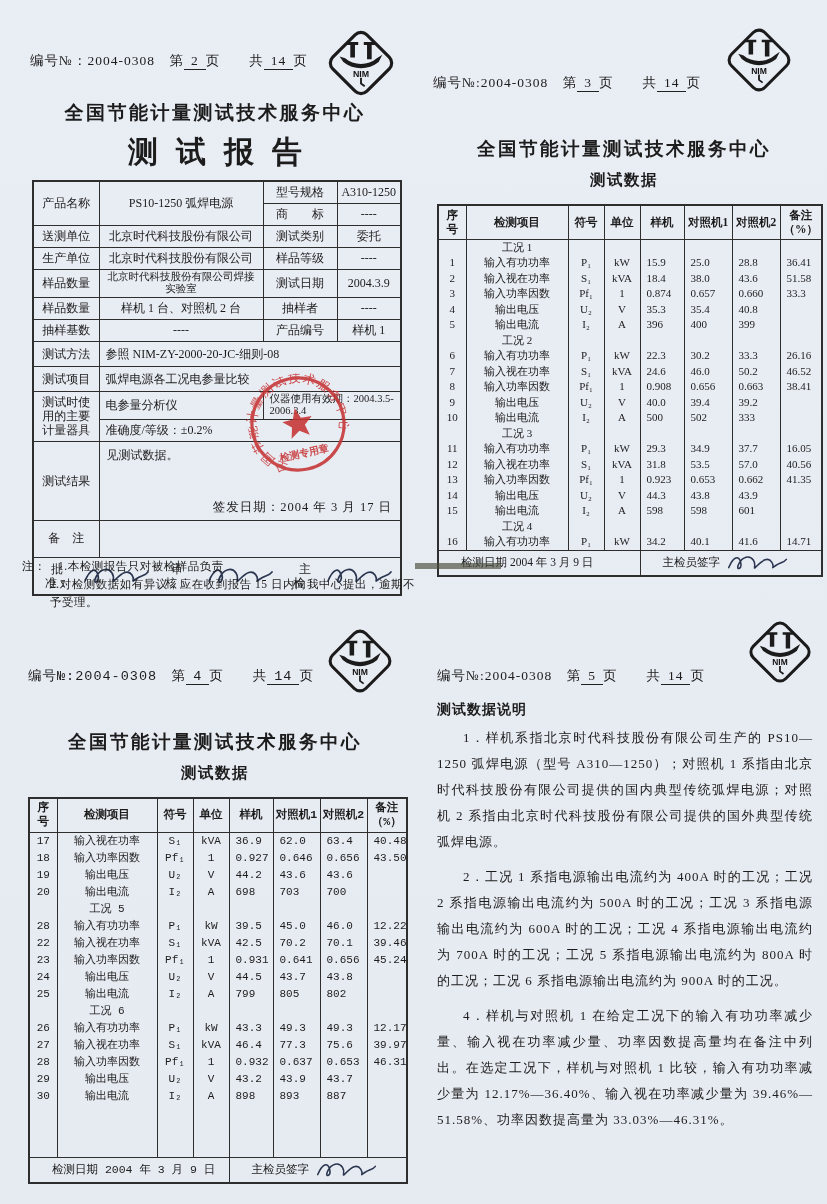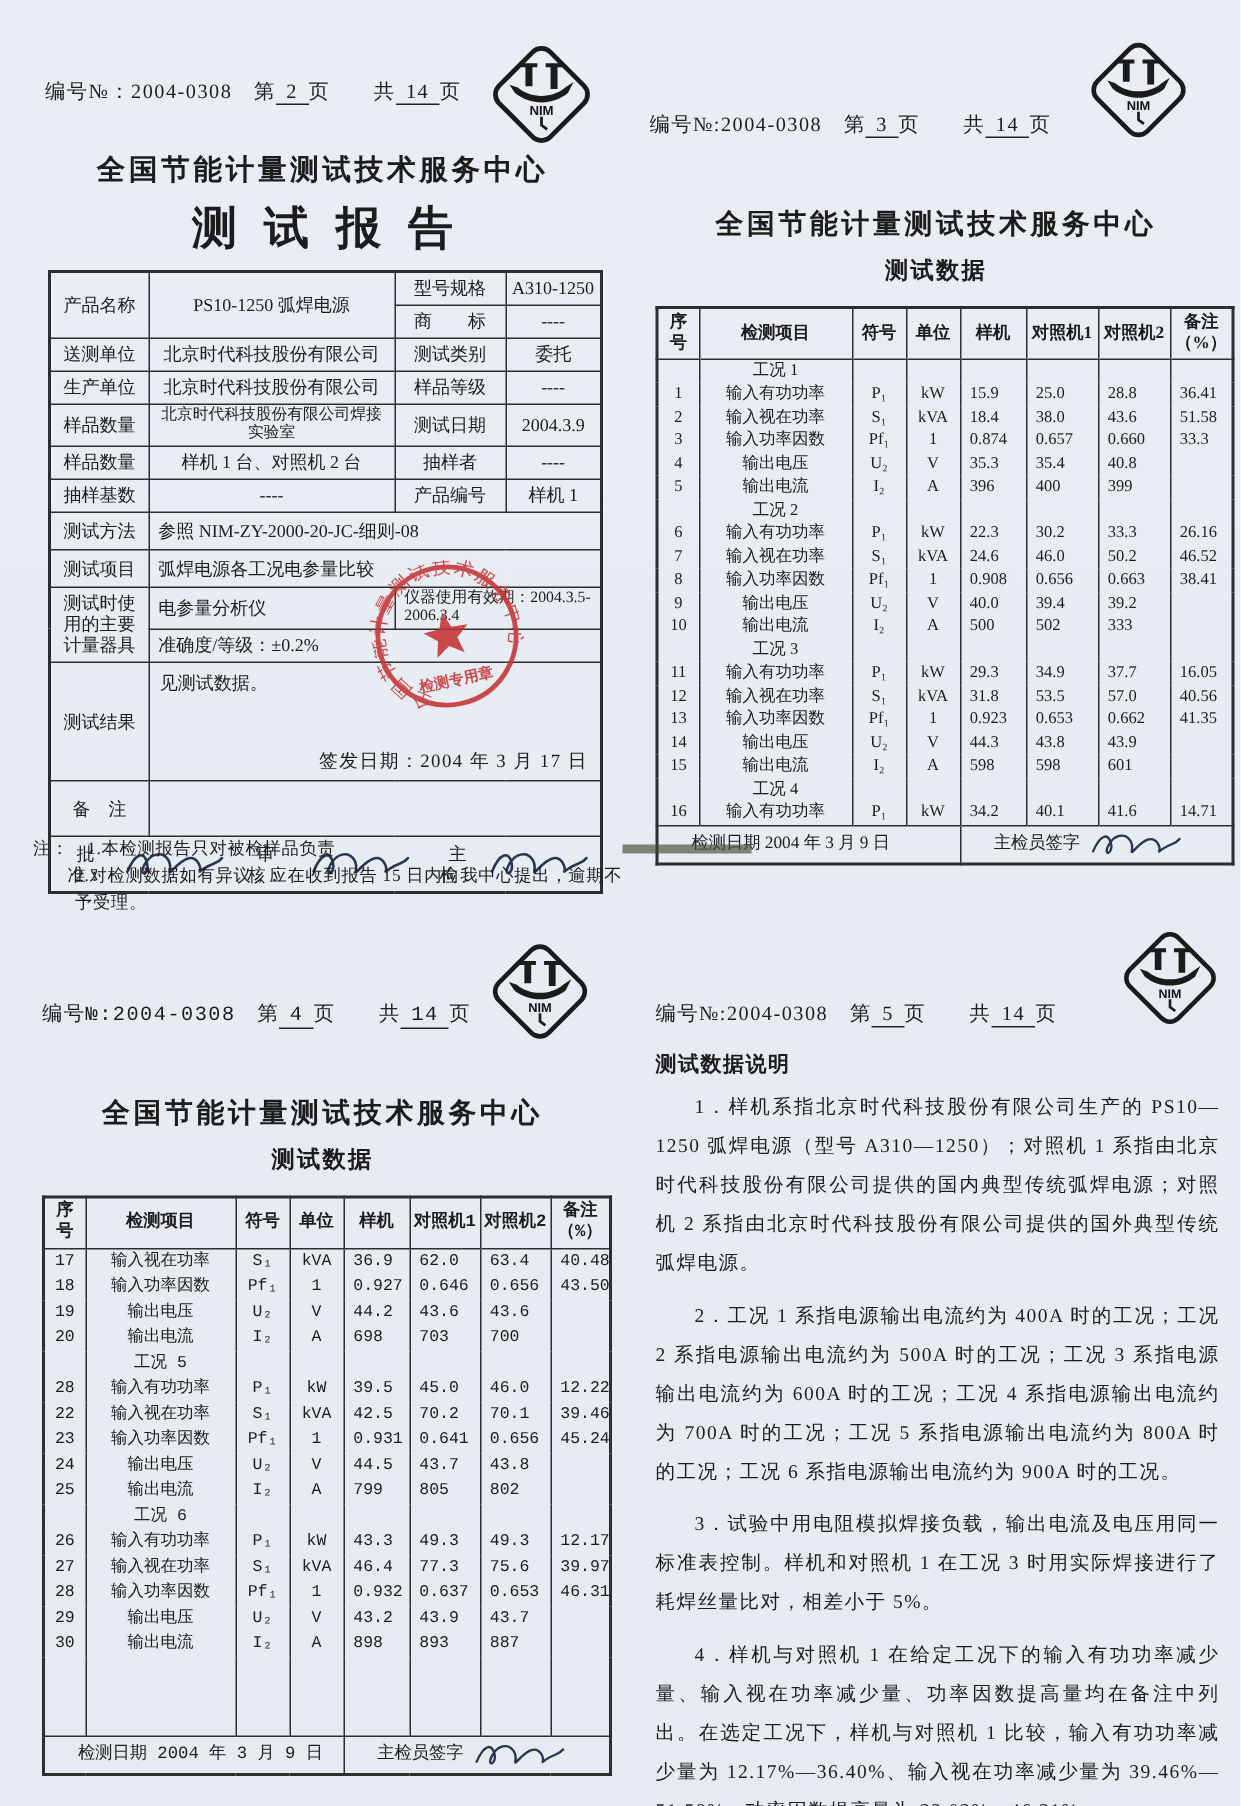--- a/index.html
+++ b/index.html
@@ -24,21 +24,21 @@
 
   
   .itable { position:absolute; border-collapse:collapse; table-layout:fixed; border:2px solid #2e2e2e; background:transparent; }
   .itable td { border:1px solid #2e2e2e; font-size:12px; line-height:1.18; padding:1px 3px; text-align:center; height:19px; overflow:hidden; }
   .itable td.left { text-align:left; padding-left:6px; }
   .itable td.pre { white-space:pre-line; }
   .itable td.fit { font-size:10.5px; }
   .itable tr.tall td { height:25px; }
   .itable tr.med td { height:22px; }
   .itable td.result-cell { position:relative; height:76px; }
-  .itable tr.remark td { height:34px; }
+  .itable tr.remark td { height:34px;font-family:Liberation Mono, monospace; }
   .itable tr.sign td { height:34px; border-top:1.5px solid #2e2e2e; }
   .resval { position:absolute; left:7px; top:6px; }
   .issue  { position:absolute; right:8px; bottom:5px; font-size:12.5px; letter-spacing:1px; white-space:nowrap; }
   .sign-flex { display:flex; align-items:center; gap:4px; padding-left:6px; font-size:12px; }
   .sigsvg { flex:0 0 auto; }
 
   .stamp { position:absolute; left:238px; top:366px; width:100px; height:100px; transform:rotate(-12deg); opacity:.88; pointer-events:none; }
 
   .notes { position:absolute; font-size:11.5px; line-height:1.55; letter-spacing:.5px; }
   .notes .n2 { padding-left:28px; }
@@ -691,19 +691,18 @@
     <svg class="nim" style="left:318px; top:10px;" width="74" height="74" viewBox="0 0 84 84">
         <use href="#nimlogo"></use>
       </svg>
     <div class="no-line" style="left:12px; top:62px;">
       <span>编号№:2004-0308　第</span><span class="u">5</span><span>页　　共</span><span class="u">14</span><span>页</span>
     </div>
     <div class="expl-heading" style="left:12px; top:96px;">测试数据说明</div>
     <div class="expl" style="left:12px; top:120px; width:376px;">
       <p>1．样机系指北京时代科技股份有限公司生产的 PS10—1250 弧焊电源（型号 A310—1250）；对照机 1 系指由北京时代科技股份有限公司提供的国内典型传统弧焊电源；对照机 2 系指由北京时代科技股份有限公司提供的国外典型传统弧焊电源。</p>
       <p>2．工况 1 系指电源输出电流约为 400A 时的工况；工况 2 系指电源输出电流约为 500A 时的工况；工况 3 系指电源输出电流约为 600A 时的工况；工况 4 系指电源输出电流约为 700A 时的工况；工况 5 系指电源输出电流约为 800A 时的工况；工况 6 系指电源输出电流约为 900A 时的工况。</p>
-      <p>3．试验中用电阻模拟焊接负载，输出电流及电压用同一标准表控制。样机和对照机 1 在工况 3 时用实际焊接进行了耗焊丝量比对，相差小于 5%。</p>
       <p>4．样机与对照机 1 在给定工况下的输入有功功率减少量、输入视在功率减少量、功率因数提高量均在备注中列出。在选定工况下，样机与对照机 1 比较，输入有功功率减少量为 12.17%—36.40%、输入视在功率减少量为 39.46%—51.58%、功率因数提高量为 33.03%—46.31%。</p>
     </div>
   </div>
 
   <div class="artifact"></div>
 </div>
 
 </body></html>

